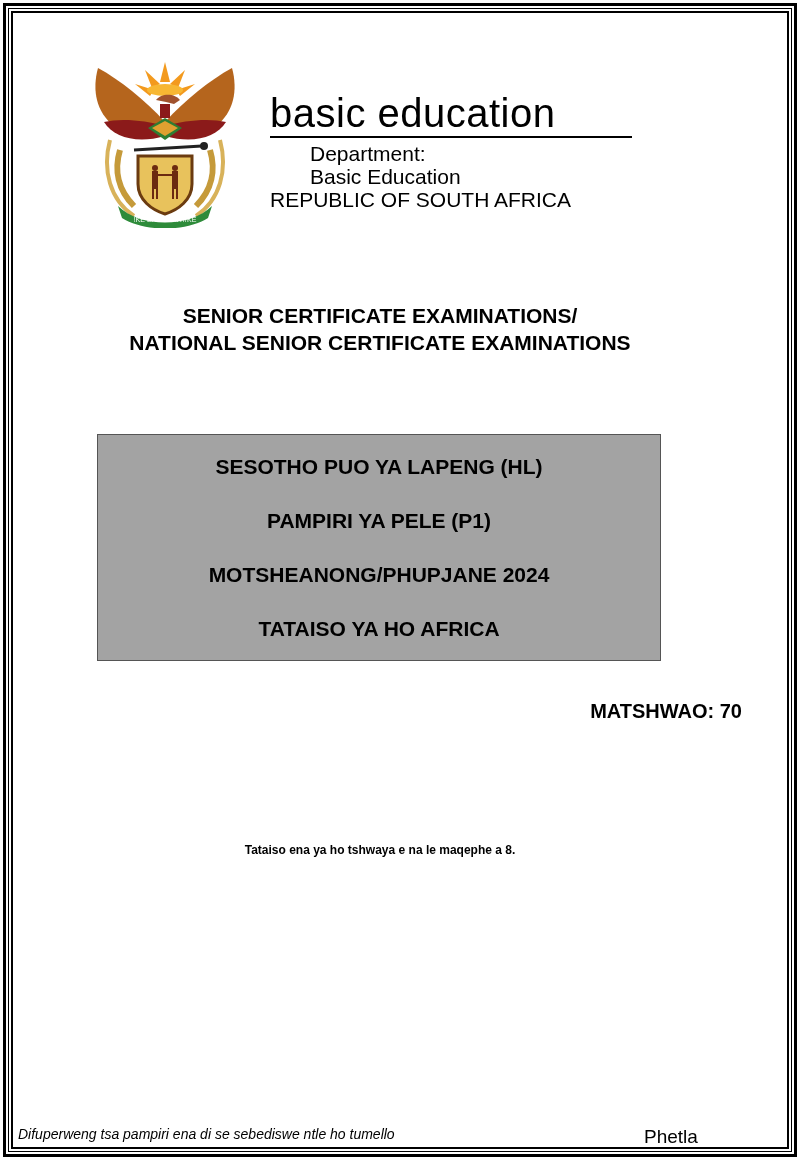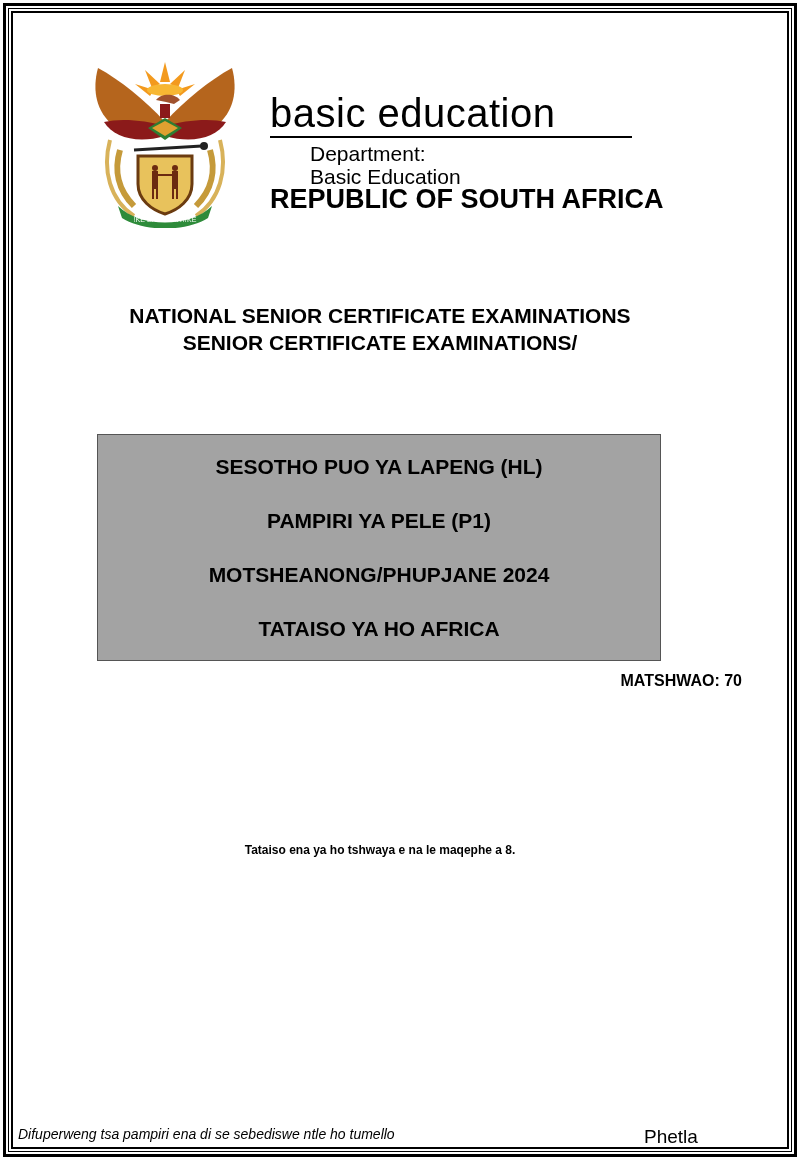--- a/index.html
+++ b/index.html
@@ -5,25 +5,25 @@
   html, body { margin: 0; padding: 0; }
   body { width: 800px; height: 1160px; background: #ffffff; position: relative; overflow: hidden; font-family: "Liberation Sans", sans-serif; color: #000; }
   .frame1 { position: absolute; left: 3px; top: 3px; width: 794px; height: 1154px; box-sizing: border-box; border: 3px solid #000; }
   .frame2 { position: absolute; left: 8px; top: 8px; width: 784px; height: 1144px; box-sizing: border-box; border: 1px solid #000; }
   .frame3 { position: absolute; left: 11px; top: 11px; width: 778px; height: 1138px; box-sizing: border-box; border: 2px solid #000; }
   .logo { position: absolute; left: 90px; top: 60px; width: 150px; height: 168px; }
   .brand { position: absolute; left: 270px; top: 90px; }
   .brand-title { font-family: "Liberation Sans", sans-serif; font-size: 40px; line-height: 46px; letter-spacing: 0.5px; }
   .brand-rule { width: 362px; height: 2px; background: #000; margin-top: 0px; margin-bottom: 4px; }
   .brand-line { font-size: 21px; line-height: 23px; margin-left: 40px; }
-  .brand-bold { font-size: 27px; line-height: 23px; font-weight: bold; }
+  .brand-bold { font-size: 21px; line-height: 23px; font-weight: normal; }
   .exam-heading { position: absolute; left: 0; width: 760px; top: 302px; text-align: center; font-weight: bold; font-size: 21px; line-height: 27px; }
   .title-box { position: absolute; left: 97px; top: 434px; width: 564px; height: 227px; box-sizing: border-box; background: #a3a3a3; border: 1px solid #555; text-align: center; }
   .title-line { font-weight: bold; font-size: 21px; position: absolute; left: 0; width: 100%; }
-  .marks { position: absolute; right: 58px; top: 672px; font-weight: bold; font-size: 16px; }
+  .marks { position: absolute; right: 58px; top: 700px; font-weight: bold; font-size: 20px; }
   .pages-note { position: absolute; left: 0; width: 760px; top: 843px; text-align: center; font-weight: bold; font-size: 12px; }
   .footer-left { position: absolute; left: 18px; top: 1126px; font-style: italic; font-size: 14px; }
   .footer-right { position: absolute; left: 644px; top: 1126px; font-size: 19px; }
 </style>
 </head>
 <body>
 
 <div class="frame1"></div>
 <div class="frame2"></div>
 <div class="frame3"></div>
@@ -80,22 +80,22 @@
 
 <div class="brand">
   <div class="brand-title">basic education</div>
   <div class="brand-rule"></div>
   <div class="brand-line">Department:</div>
   <div class="brand-line">Basic Education</div>
   <div class="brand-bold">REPUBLIC OF SOUTH AFRICA</div>
 </div>
 
 <div class="exam-heading">
+  <div>SENIOR CERTIFICATE EXAMINATIONS/</div>
   <div>NATIONAL SENIOR CERTIFICATE EXAMINATIONS</div>
-  <div>SENIOR CERTIFICATE EXAMINATIONS/</div>
 </div>
 
 <div class="title-box">
   <div class="title-line" style="top:20px;">SESOTHO PUO YA LAPENG (HL)</div>
   <div class="title-line" style="top:74px;">PAMPIRI YA PELE (P1)</div>
   <div class="title-line" style="top:128px;">MOTSHEANONG/PHUPJANE 2024</div>
   <div class="title-line" style="top:182px;">TATAISO YA HO AFRICA</div>
 </div>
 
 <div class="marks">MATSHWAO: 70</div>

